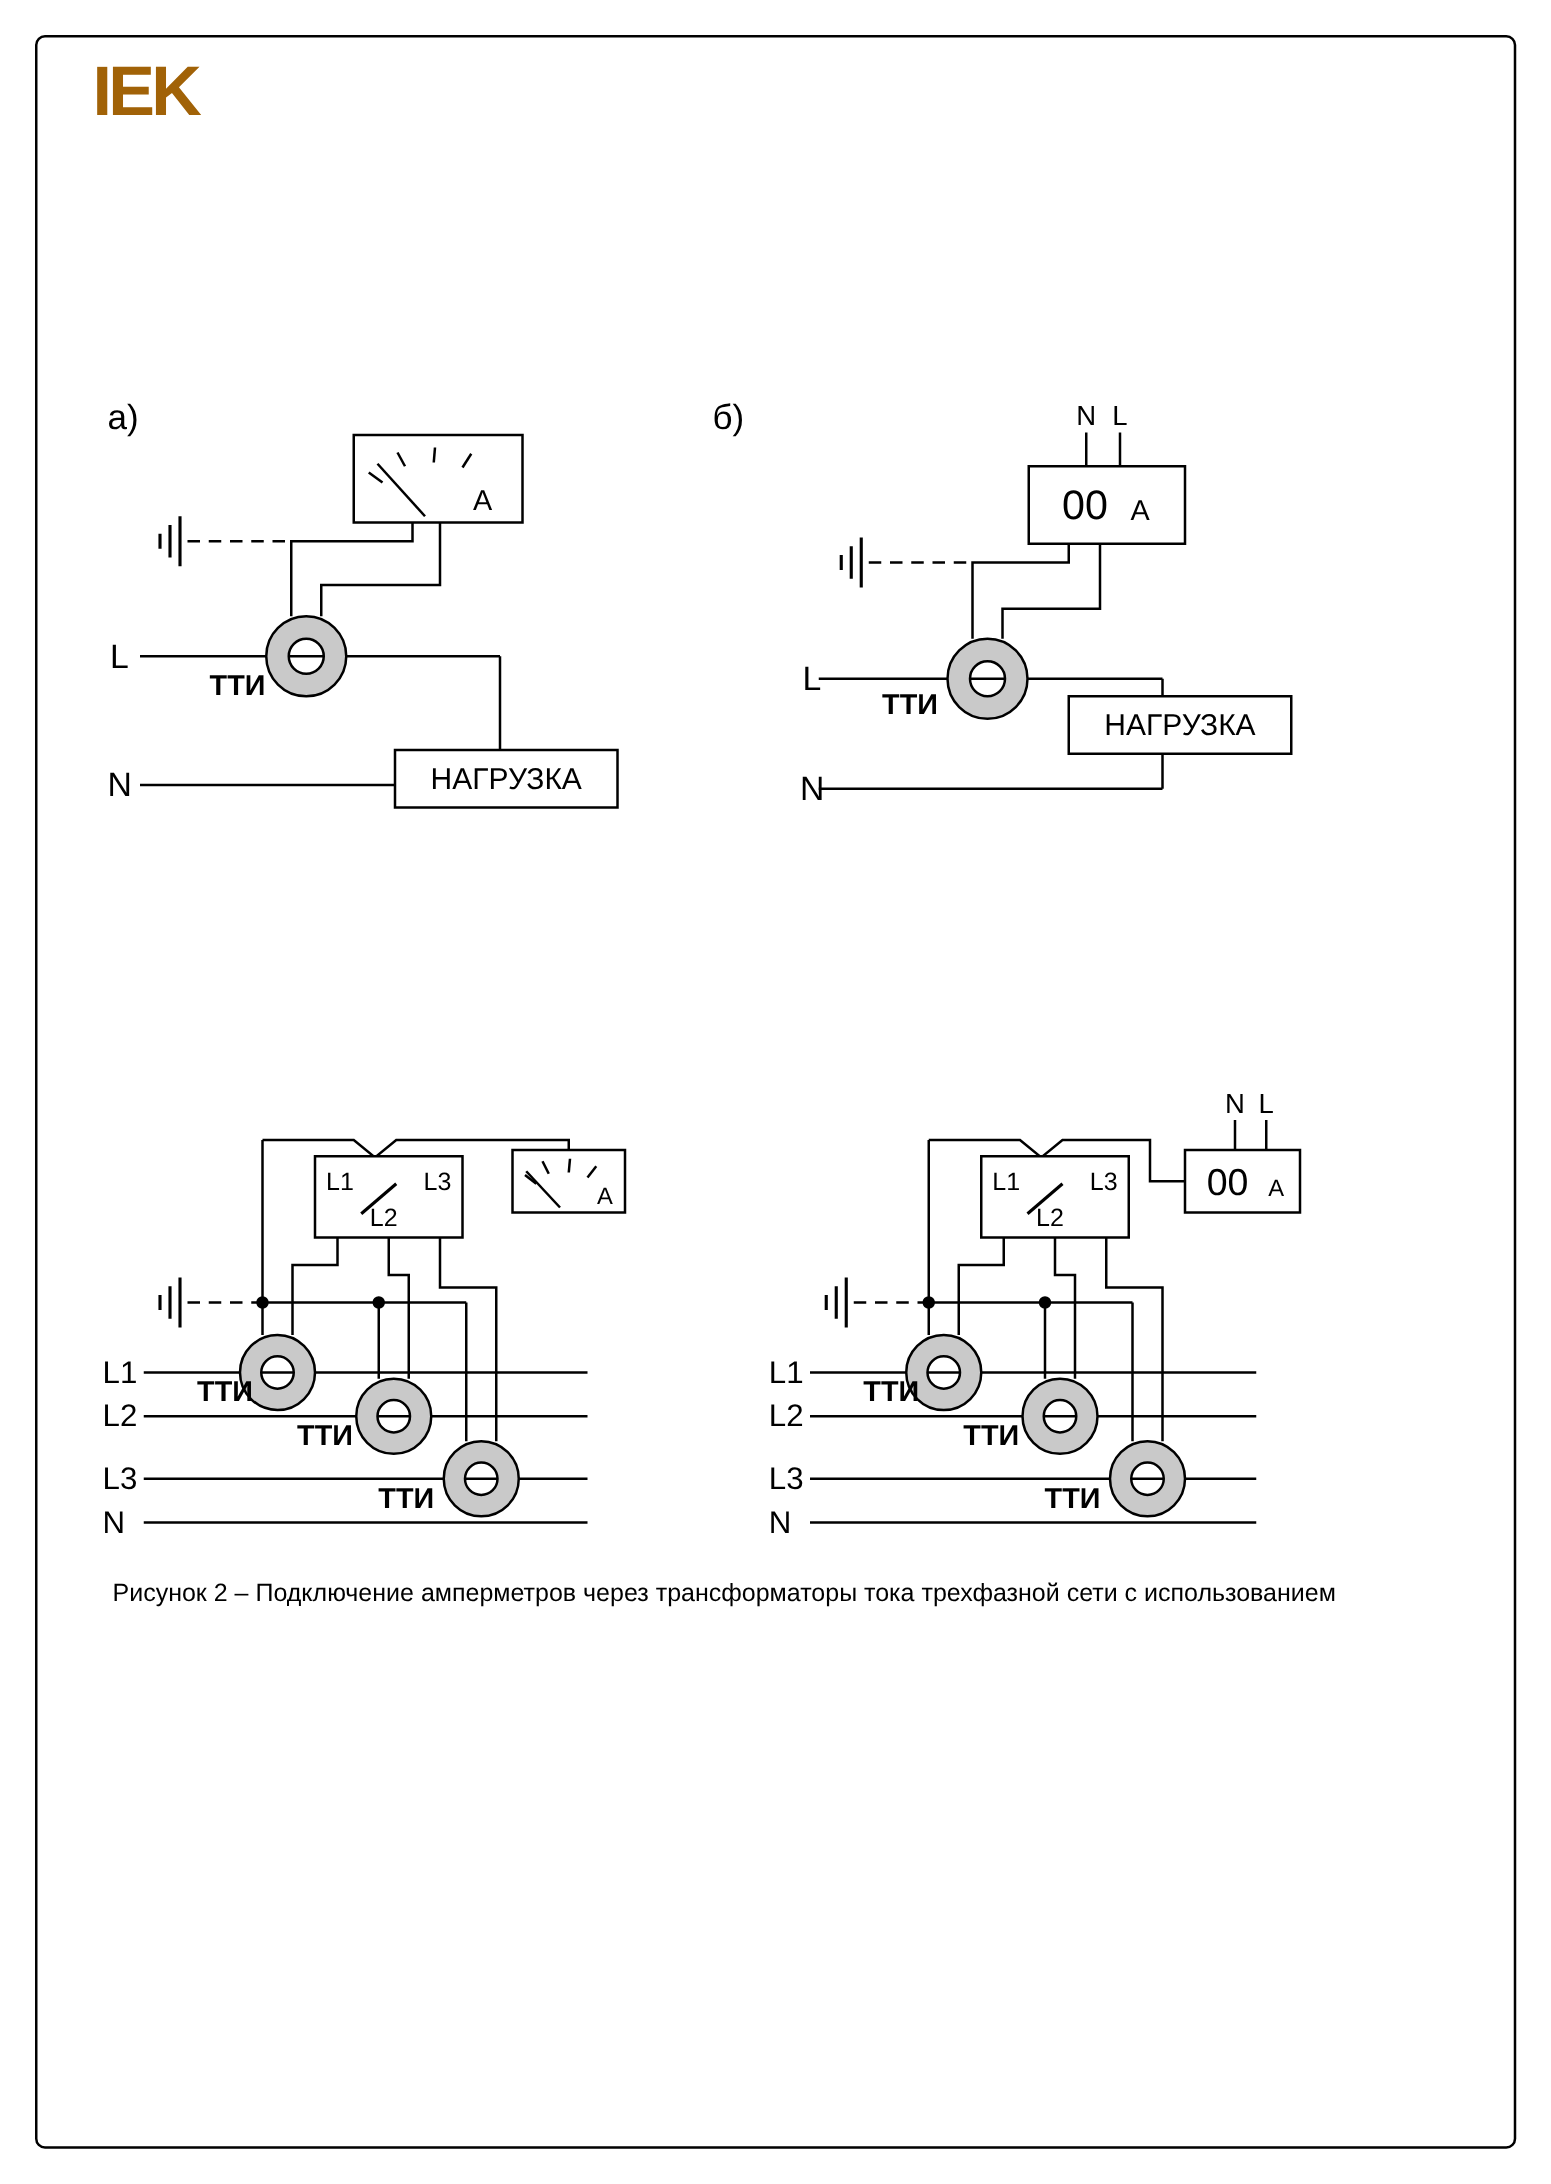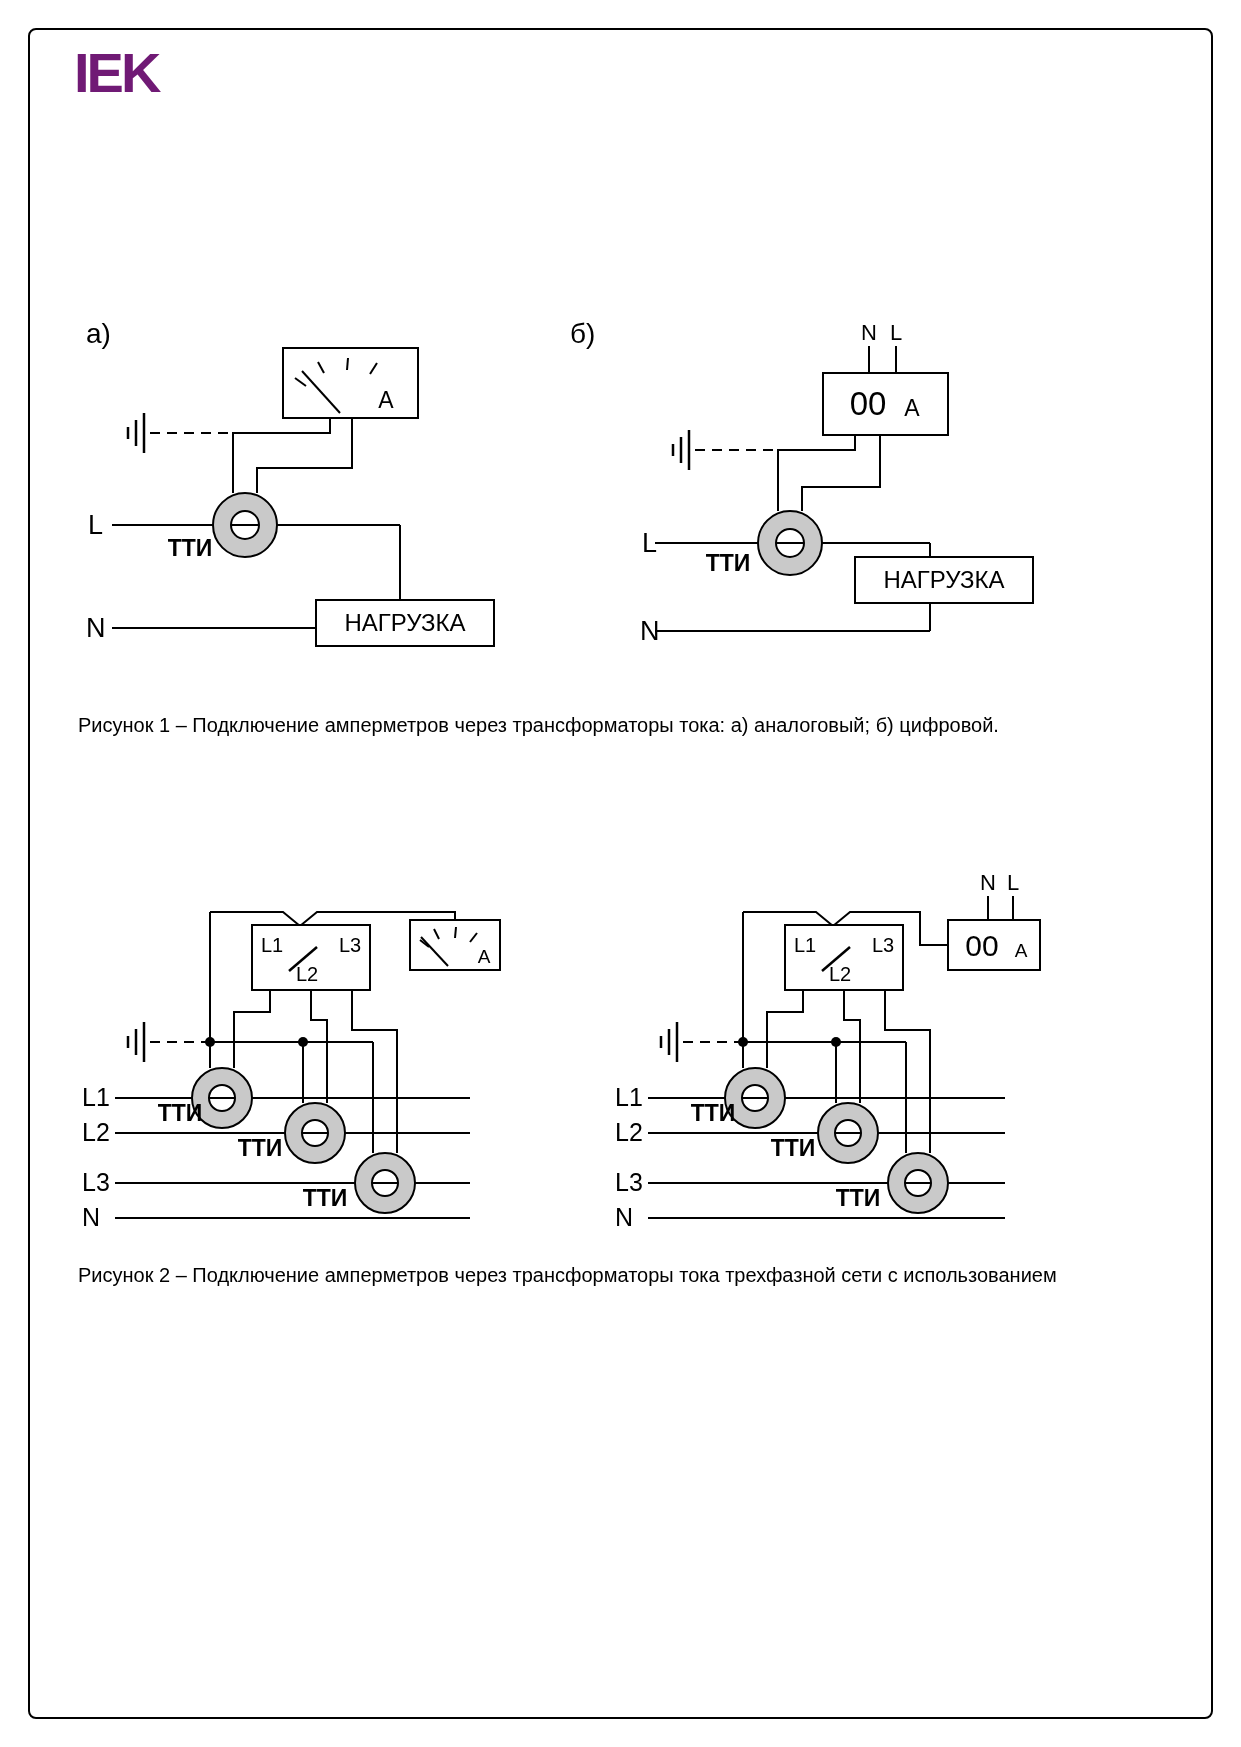--- a/index.html
+++ b/index.html
@@ -6,21 +6,21 @@
   .page {
     position:relative; width:1241px; height:1747px; background:#ffffff;
     font-family:"Liberation Sans","DejaVu Sans",sans-serif; overflow:hidden; color:#000;
   }
   .page-border {
     position:absolute; left:28px; top:28px; right:28px; bottom:28px;
     border:2px solid #000; border-radius:8px; pointer-events:none;
   }
   .logo {
     position:absolute; left:74px; top:40px;
-    font-size:56px; font-weight:800; letter-spacing:-3px; color:#701a75;
+    font-size:56px; font-weight:800; letter-spacing:-3px; color:#a16207;
   }
   svg.canvas { position:absolute; left:0; top:0; }
   svg text { font-family:"Liberation Sans","DejaVu Sans",sans-serif; fill:#000; }
   .w    { stroke:#000; stroke-width:2; fill:none; }
   .thick{ stroke:#000; stroke-width:2.5; fill:none; }
   .dash { stroke:#000; stroke-width:2; fill:none; stroke-dasharray:10 7; }
   .box  { fill:#ffffff; stroke:#000; stroke-width:2; }
   .toroid { fill:#c9c9c9; stroke:#000; stroke-width:2; fill-rule:evenodd; }
   .dot  { fill:#000; stroke:none; }
   .lbl  { font-size:27px; }
@@ -30,21 +30,21 @@
   .load { font-size:24px; }
   .sel  { font-size:20px; }
   .term { font-size:22px; }
   .big  { font-size:33px; }
   .big2 { font-size:30px; }
   .amp  { font-size:23px; }
   .amp2 { font-size:19px; }
   .caption { position:absolute; font-size:20px; line-height:1.55; color:#000; }
   .caption span { display:block; white-space:nowrap; }
   #caption-1 { left:78px; top:710px; width:1090px; }
-  #caption-2 { left:78px; top:1260px; width:1020px; }
+  #caption-2 { left:90px; top:1260px; width:1020px; }
 </style>
 </head>
 <body>
 
 <div class="page">
   <div class="page-border"></div>
   <div class="logo">IEK</div>
 
   <svg class="canvas" width="1241" height="1747" viewBox="0 0 1241 1747">
 
@@ -239,20 +239,17 @@
 
       <path class="toroid" d="M725 1098 a30 30 0 1 0 60 0 a30 30 0 1 0 -60 0 M742 1098 a13 13 0 1 0 26 0 a13 13 0 1 0 -26 0"></path>
       <path class="toroid" d="M818 1133 a30 30 0 1 0 60 0 a30 30 0 1 0 -60 0 M835 1133 a13 13 0 1 0 26 0 a13 13 0 1 0 -26 0"></path>
       <path class="toroid" d="M888 1183 a30 30 0 1 0 60 0 a30 30 0 1 0 -60 0 M905 1183 a13 13 0 1 0 26 0 a13 13 0 1 0 -26 0"></path>
       <text class="tti" x="713" y="1121" text-anchor="middle">ТТИ</text>
       <text class="tti" x="793" y="1156" text-anchor="middle">ТТИ</text>
       <text class="tti" x="858" y="1206" text-anchor="middle">ТТИ</text>
     </g>
   </svg>
 
-  <div class="caption" id="caption-1">
-    <span>Рисунок 1 – Подключение амперметров через трансформаторы тока: а) аналоговый; б) цифровой.</span>
-  </div>
 
   <div class="caption" id="caption-2">
     <span>Рисунок 2 – Подключение амперметров через трансформаторы тока трехфазной сети с использованием</span>
   </div>
 </div>
 
 </body></html>

